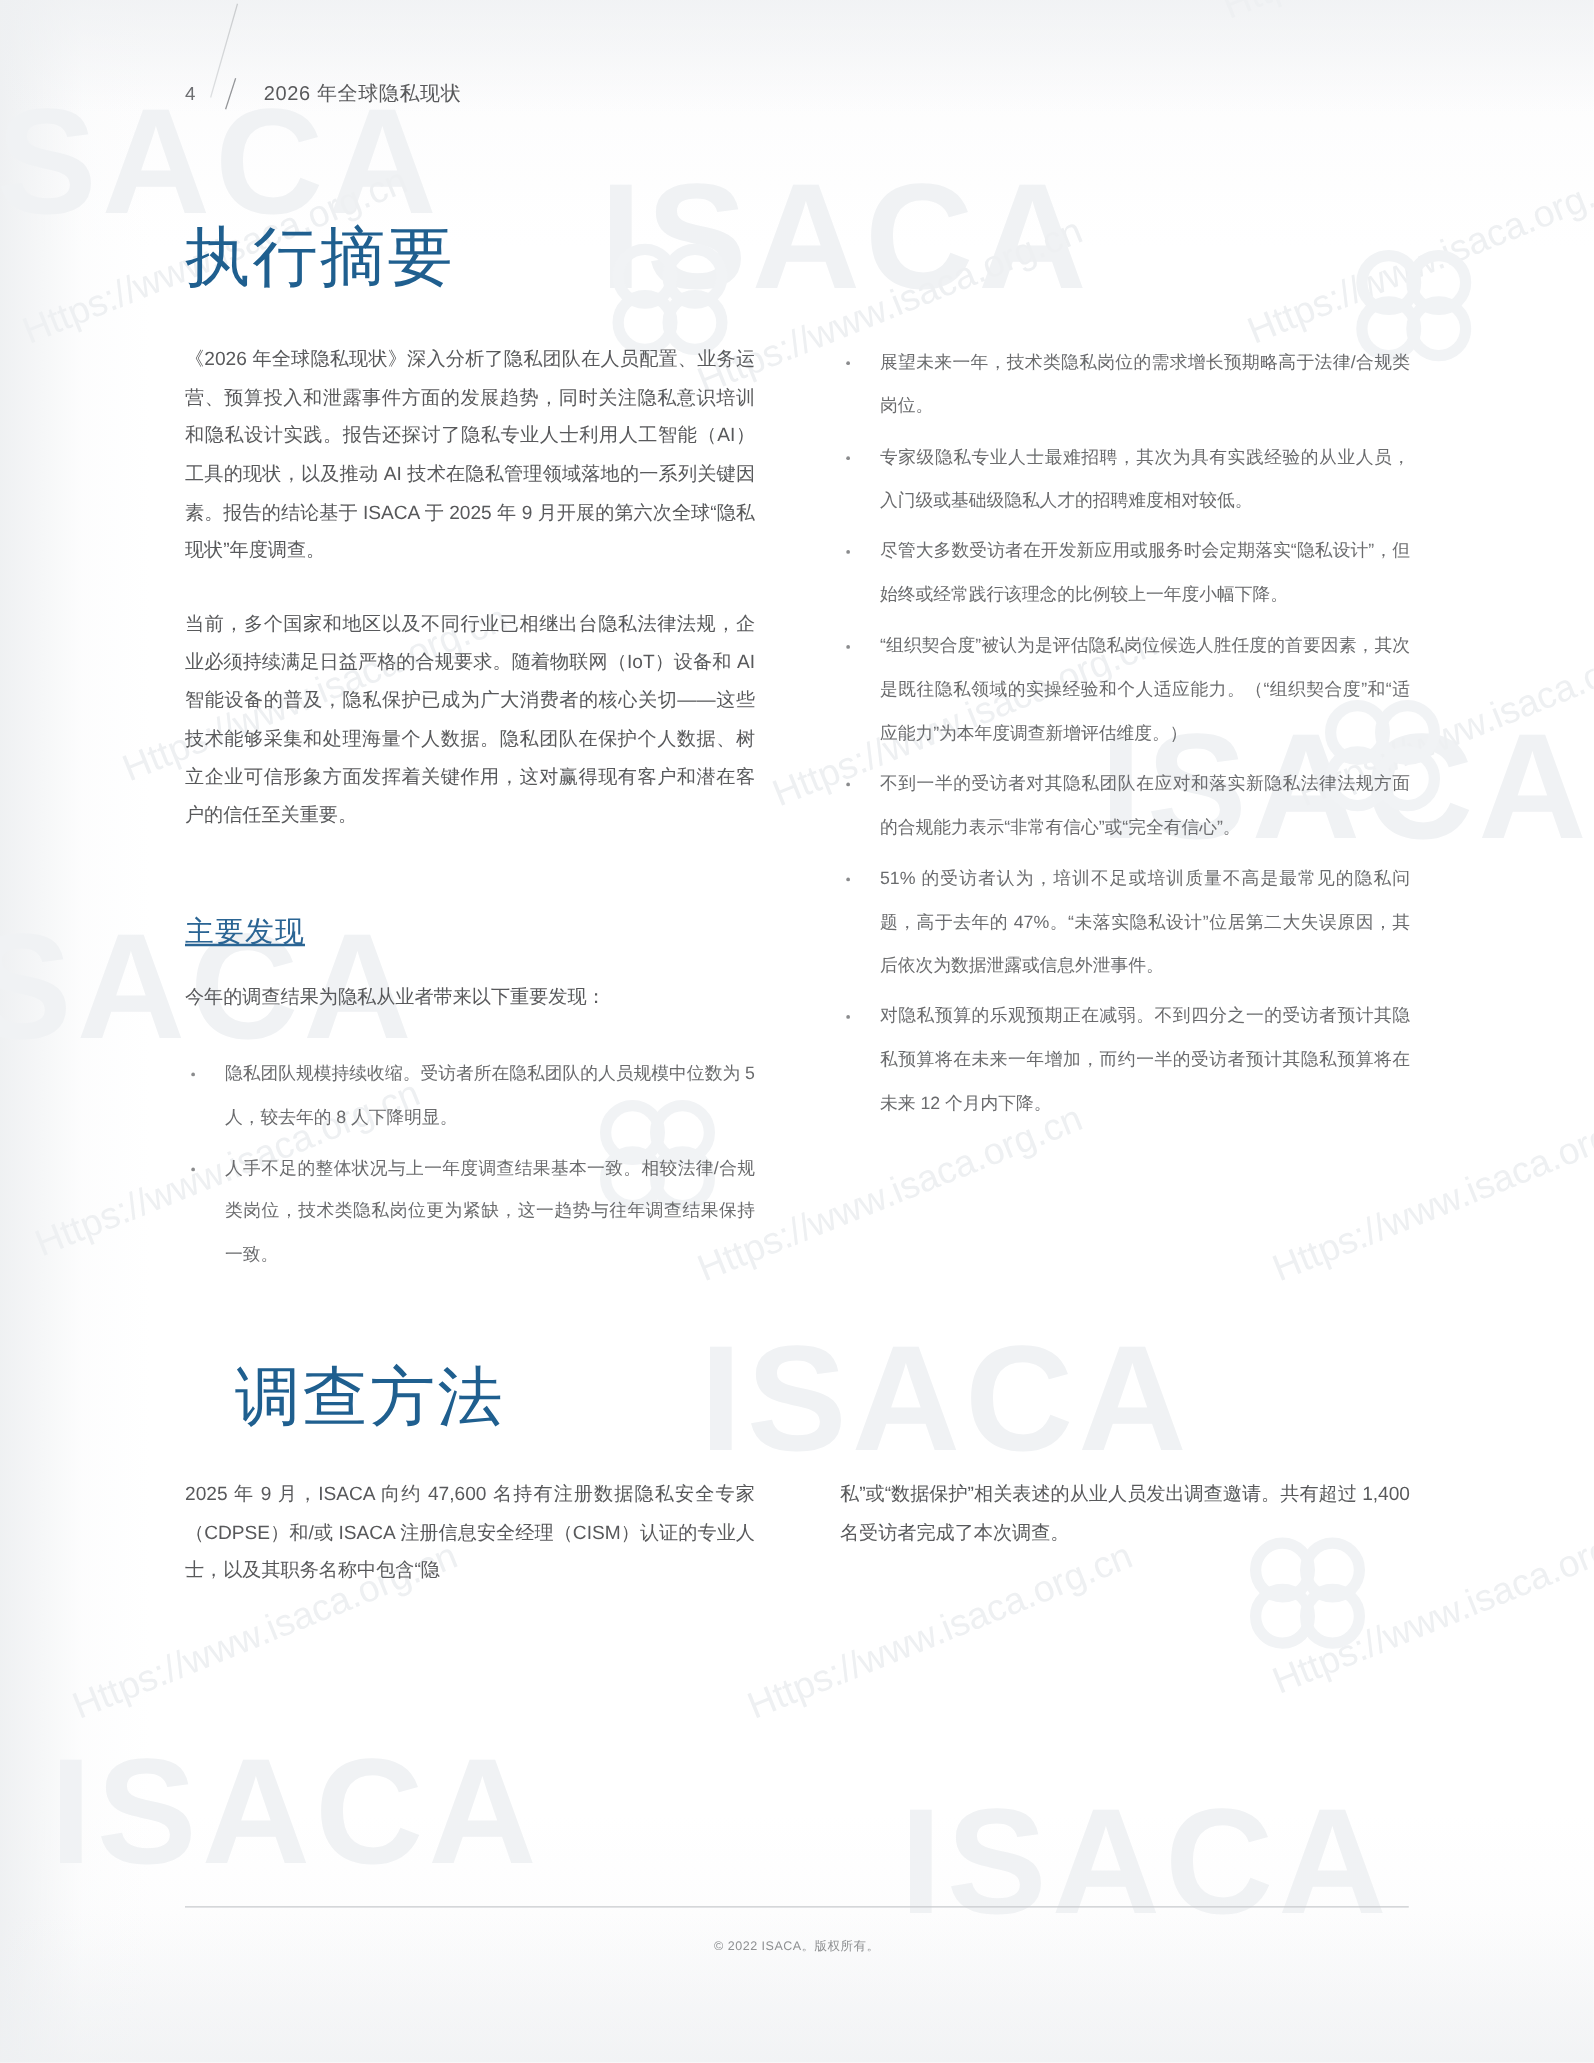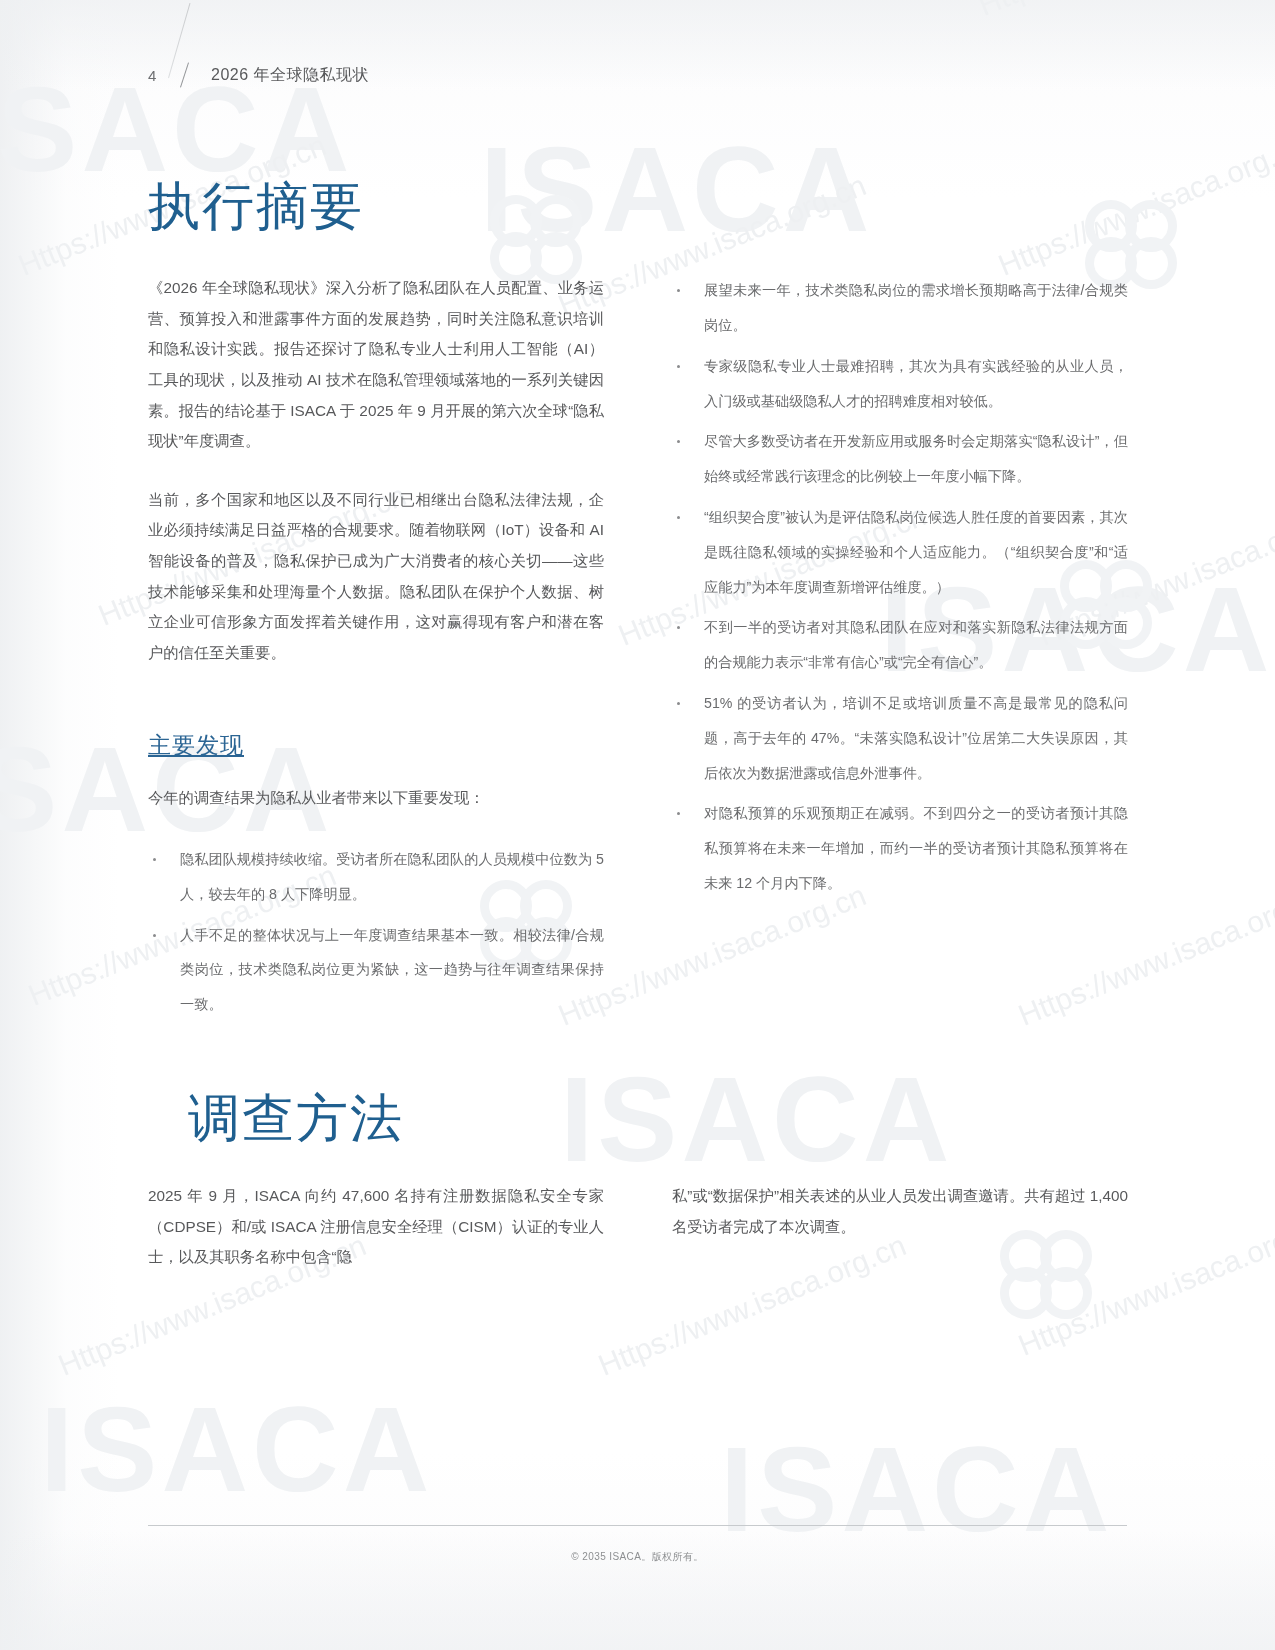--- a/index.html
+++ b/index.html
@@ -324,16 +324,16 @@
         <div class="col">
           <p class="body-text last">私”或“数据保护”相关表述的从业人员发出调查邀请。共有超过 1,400 名受访者完成了本次调查。</p>
         </div>
       </div>
     </div>
 
   </div>
 
   <div class="footer">
     <div class="footer-rule"></div>
-    <div class="footer-text">© 2035 ISACA。版权所有。</div>
+    <div class="footer-text">© 2022 ISACA。版权所有。</div>
   </div>
 
 </div>
 
 </body></html>

